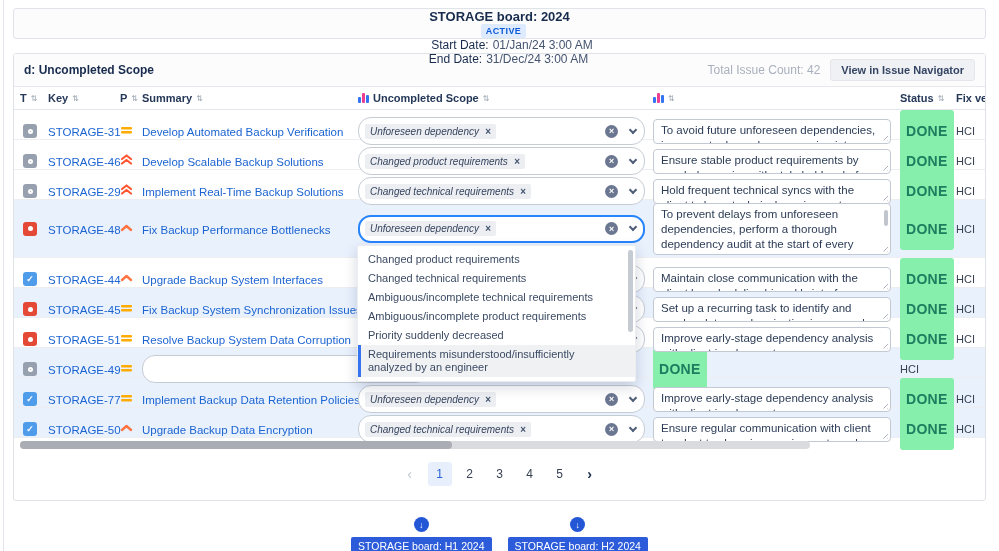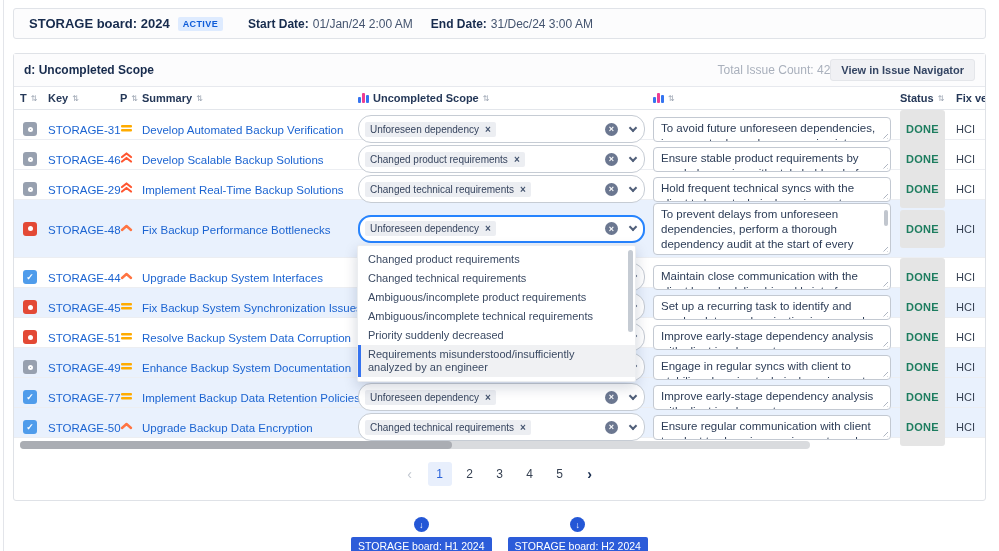--- a/index.html
+++ b/index.html
@@ -2,34 +2,34 @@
 <html><head>
 <meta charset="utf-8">
 <style>
   * { margin:0; padding:0; box-sizing:border-box; }
   html,body { width:999px; height:551px; background:#fff; font-family:"Liberation Sans", sans-serif; color:#172b4d; overflow:hidden; }
   body::before { content:""; position:fixed; left:3px; top:0; bottom:0; width:1px; background:#e3e5ea; }
   .page { padding:8px 13px 0 13px; }
 
   
   .topbar { height:31px; border:1px solid #e0e3e8; border-radius:3px; background:#fcfcfd;
-            display:flex; align-items:center; padding:0 15px; margin-bottom:14px; }
+            display:flex; align-items:center; padding:0 15px; margin-bottom:14px;flex-direction:column; }
   .board-title { font-size:13px; font-weight:700; color:#172b4d; }
   .badge-active { font-size:9px; font-weight:700; letter-spacing:.4px; color:#0d5bd8; background:#deebff;
                   padding:2px 5px; border-radius:2px; margin-left:8px; }
   .date-group { font-size:12px; color:#44546f; }
-  .date-group b { color:#172b4d; font-weight:700; margin-right:4px; }
+  .date-group b { color:#172b4d; font-weight:400; margin-right:4px; }
   .date-start { margin-left:25px; }
   .date-end { margin-left:18px; }
 
   
   .panel { border:1px solid #dfe2e7; border-radius:3px; background:#fff; }
   .panel-header { display:flex; align-items:center; padding:5px 10px; border-bottom:1px solid #e7e9ee; background:#fcfcfd; }
   .panel-title { font-size:12px; font-weight:700; color:#172b4d; }
-  .panel-header-right { margin-left:auto; display:flex; align-items:center; gap:0; }
+  .panel-header-right { margin-left:auto; display:flex; align-items:center; gap:10px; }
   .total-count { font-size:12px; color:#a9b0bc; }
   .view-btn { font-size:11px; font-weight:700; color:#344563; background:#f0f1f4; border:1px solid #e4e6ea;
               border-radius:3px; padding:4px 10px; cursor:pointer; }
 
   
   .grid { display:grid; grid-template-columns:28px 72px 22px 216px 295px 247px 56px minmax(0,1fr);
           align-items:center; padding-left:6px; }
   .thead { height:23px; border-bottom:1px solid #e3e6eb; }
   .th { display:flex; align-items:center; gap:4px; font-size:11px; font-weight:700; color:#253858; overflow:hidden; white-space:nowrap; }
   .sort { font-size:8px; color:#9aa3b1; font-weight:400; }
@@ -50,21 +50,21 @@
   .ticon.bug { background:#e34935; }
   .ticon.bug i { width:5px; height:5px; background:#fff; border-radius:50%; }
   .ticon.task { background:#4f9ceb; color:#fff; font-size:9px; font-weight:700; }
 
   .key-link, .summary-link { font-size:11.5px; color:#1c64d1; text-decoration:none; white-space:nowrap; overflow:hidden; cursor:pointer;text-align:center; }
   .prio { display:inline-flex; }
 
   
   .select-wrap { position:relative; }
   .select { width:287px; height:28px; border:1px solid #c6ccd4; border-radius:13px; background:#fff;
-            display:flex; align-items:center; padding:0 8px 0 6px; cursor:pointer; }
+            display:flex; align-items:center; padding:0 8px 0 6px; cursor:pointer;font-style:italic; }
   .select.focused { outline:2px solid #2684ff; outline-offset:-2px; }
   .chip { display:inline-flex; align-items:center; background:#eceef2; border-radius:2px; padding:2px 5px;
           font-size:10px; color:#36445e; white-space:nowrap; }
   .chip .x { margin-left:6px; font-weight:700; color:#44546f; font-size:10px; cursor:pointer; }
   .sel-right { margin-left:auto; display:flex; align-items:center; gap:12px; }
   .clear-ic { width:13px; height:13px; border-radius:50%; background:#6b7790; color:#fff; font-size:9px; font-weight:700;
               display:flex; align-items:center; justify-content:center; cursor:pointer; }
   .chev { width:6px; height:6px; border-right:2px solid #505f79; border-bottom:2px solid #505f79;
           transform:rotate(45deg); margin-top:-3px; cursor:pointer; }
 
@@ -77,22 +77,22 @@
 
   
   .ta { position:relative; width:238px; height:25px; border:1px solid #c3c9d2; border-radius:4px; background:#fff;
         padding:3px 10px 0 7px; font-size:11.5px; line-height:15px; color:#2c3c56; overflow:hidden; cursor:text; }
   .ta.tall { height:52px; }
   .ta .corner { position:absolute; right:2px; bottom:2px; width:7px; height:7px;
                 background:repeating-linear-gradient(135deg,#aeb5c1 0 1px,transparent 1px 3px);
                 clip-path:polygon(100% 0,0 100%,100% 100%); }
   .ta .vthumb { position:absolute; right:2px; top:6px; width:4px; height:16px; background:#c1c6ce; border-radius:2px; }
 
-  .badge-done { display:inline-block; font-size:11px; font-weight:700; letter-spacing:.3px; color:#1d7d5f;
-                background:#e5e5e5; padding:13px 6px; border-radius:3px; }
+  .badge-done { display:inline-block; font-size:14px; font-weight:700; letter-spacing:.3px; color:#1d7d5f;
+                background:#86efac; padding:13px 6px; border-radius:3px; }
   .fix-val { font-size:11px; color:#364152; white-space:nowrap; overflow:hidden; display:block; }
 
   
   .hscroll { position:relative; height:10px; margin:2px 6px 0 6px; }
   .hscroll .track { position:absolute; left:0; top:1px; width:790px; height:8px; background:#d9dbde; border-radius:4px; }
   .hscroll .thumb { position:absolute; left:0; top:1px; width:432px; height:8px; background:#aaadb3; border-radius:4px; cursor:grab; }
 
   
   .pagination { display:flex; align-items:center; justify-content:center; gap:6px; padding:12px 0 14px 0; }
   .pg { min-width:24px; height:24px; display:flex; align-items:center; justify-content:center; font-size:12px;
@@ -109,21 +109,21 @@
   .dl-btn { background:#2c5cd9; color:#fff; font-size:10.5px; border:none; border-radius:2px; padding:3px 7px; cursor:pointer; }
 </style>
 </head>
 <body>
 
 <div class="page">
 
   <div class="topbar">
     <span class="board-title">STORAGE board: 2024</span>
     <span class="badge-active">ACTIVE</span>
-    <span class="date-group date-start"><b>Start Date:</b><span>01/Jan/24 2:00 AM</span></span>
+    <span class="date-group date-start"><b>Start Date:</b><span>01/Jan/24 3:00 AM</span></span>
     <span class="date-group date-end"><b>End Date:</b><span>31/Dec/24 3:00 AM</span></span>
   </div>
 
   <div class="panel">
     <div class="panel-header">
       <span class="panel-title">d: Uncompleted Scope</span>
       <span class="panel-header-right">
         <span class="total-count">Total Issue Count: 42</span>
         <button class="view-btn">View in Issue Navigator</button>
       </span>
@@ -300,22 +300,22 @@
                   <span class="x">×</span>
                 </span>
                 <span class="sel-right">
                   <span class="clear-ic">×</span>
                   <span class="chev"></span>
                 </span>
               </div>
               <div class="dropdown">
                 <div class="opt">Changed product requirements</div>
                 <div class="opt">Changed technical requirements</div>
+                <div class="opt">Ambiguous/incomplete technical requirements</div>
                 <div class="opt">Ambiguous/incomplete product requirements</div>
-                <div class="opt">Ambiguous/incomplete technical requirements</div>
                 <div class="opt">Priority suddenly decreased</div>
                 <div class="opt sel">Requirements misunderstood/insufficiently analyzed by an engineer</div>
                 <div class="dd-thumb"></div>
               </div>
             </div>
           </div>
           <div>
             <div class="ta tall"><span>To prevent delays from unforeseen dependencies, perform a thorough dependency audit at the start of every sprint and include the client in this process</span><span class="vthumb"></span><span class="corner"></span></div>
           </div>
           <div><span class="badge-done">DONE</span></div>
@@ -422,21 +422,20 @@
               <i></i>
             </span>
           </div>
           <div><a class="key-link">STORAGE-49</a></div>
           <div><span class="prio">
               <svg width="13" height="12" viewBox="0 0 13 12">
                 <rect x="1" y="3" width="11" height="2.4" rx="1" fill="#ffab00"></rect>
                 <rect x="1" y="7" width="11" height="2.4" rx="1" fill="#ffab00"></rect>
               </svg>
             </span></div>
-          <div><a class="summary-link">Enhance Backup System Documentation</a></div>
           <div>
             <div class="select-wrap">
               <div class="select">
                 <span class="sel-right">
                   <span class="clear-ic">×</span>
                   <span class="chev"></span>
                 </span>
               </div>
             </div>
           </div>

